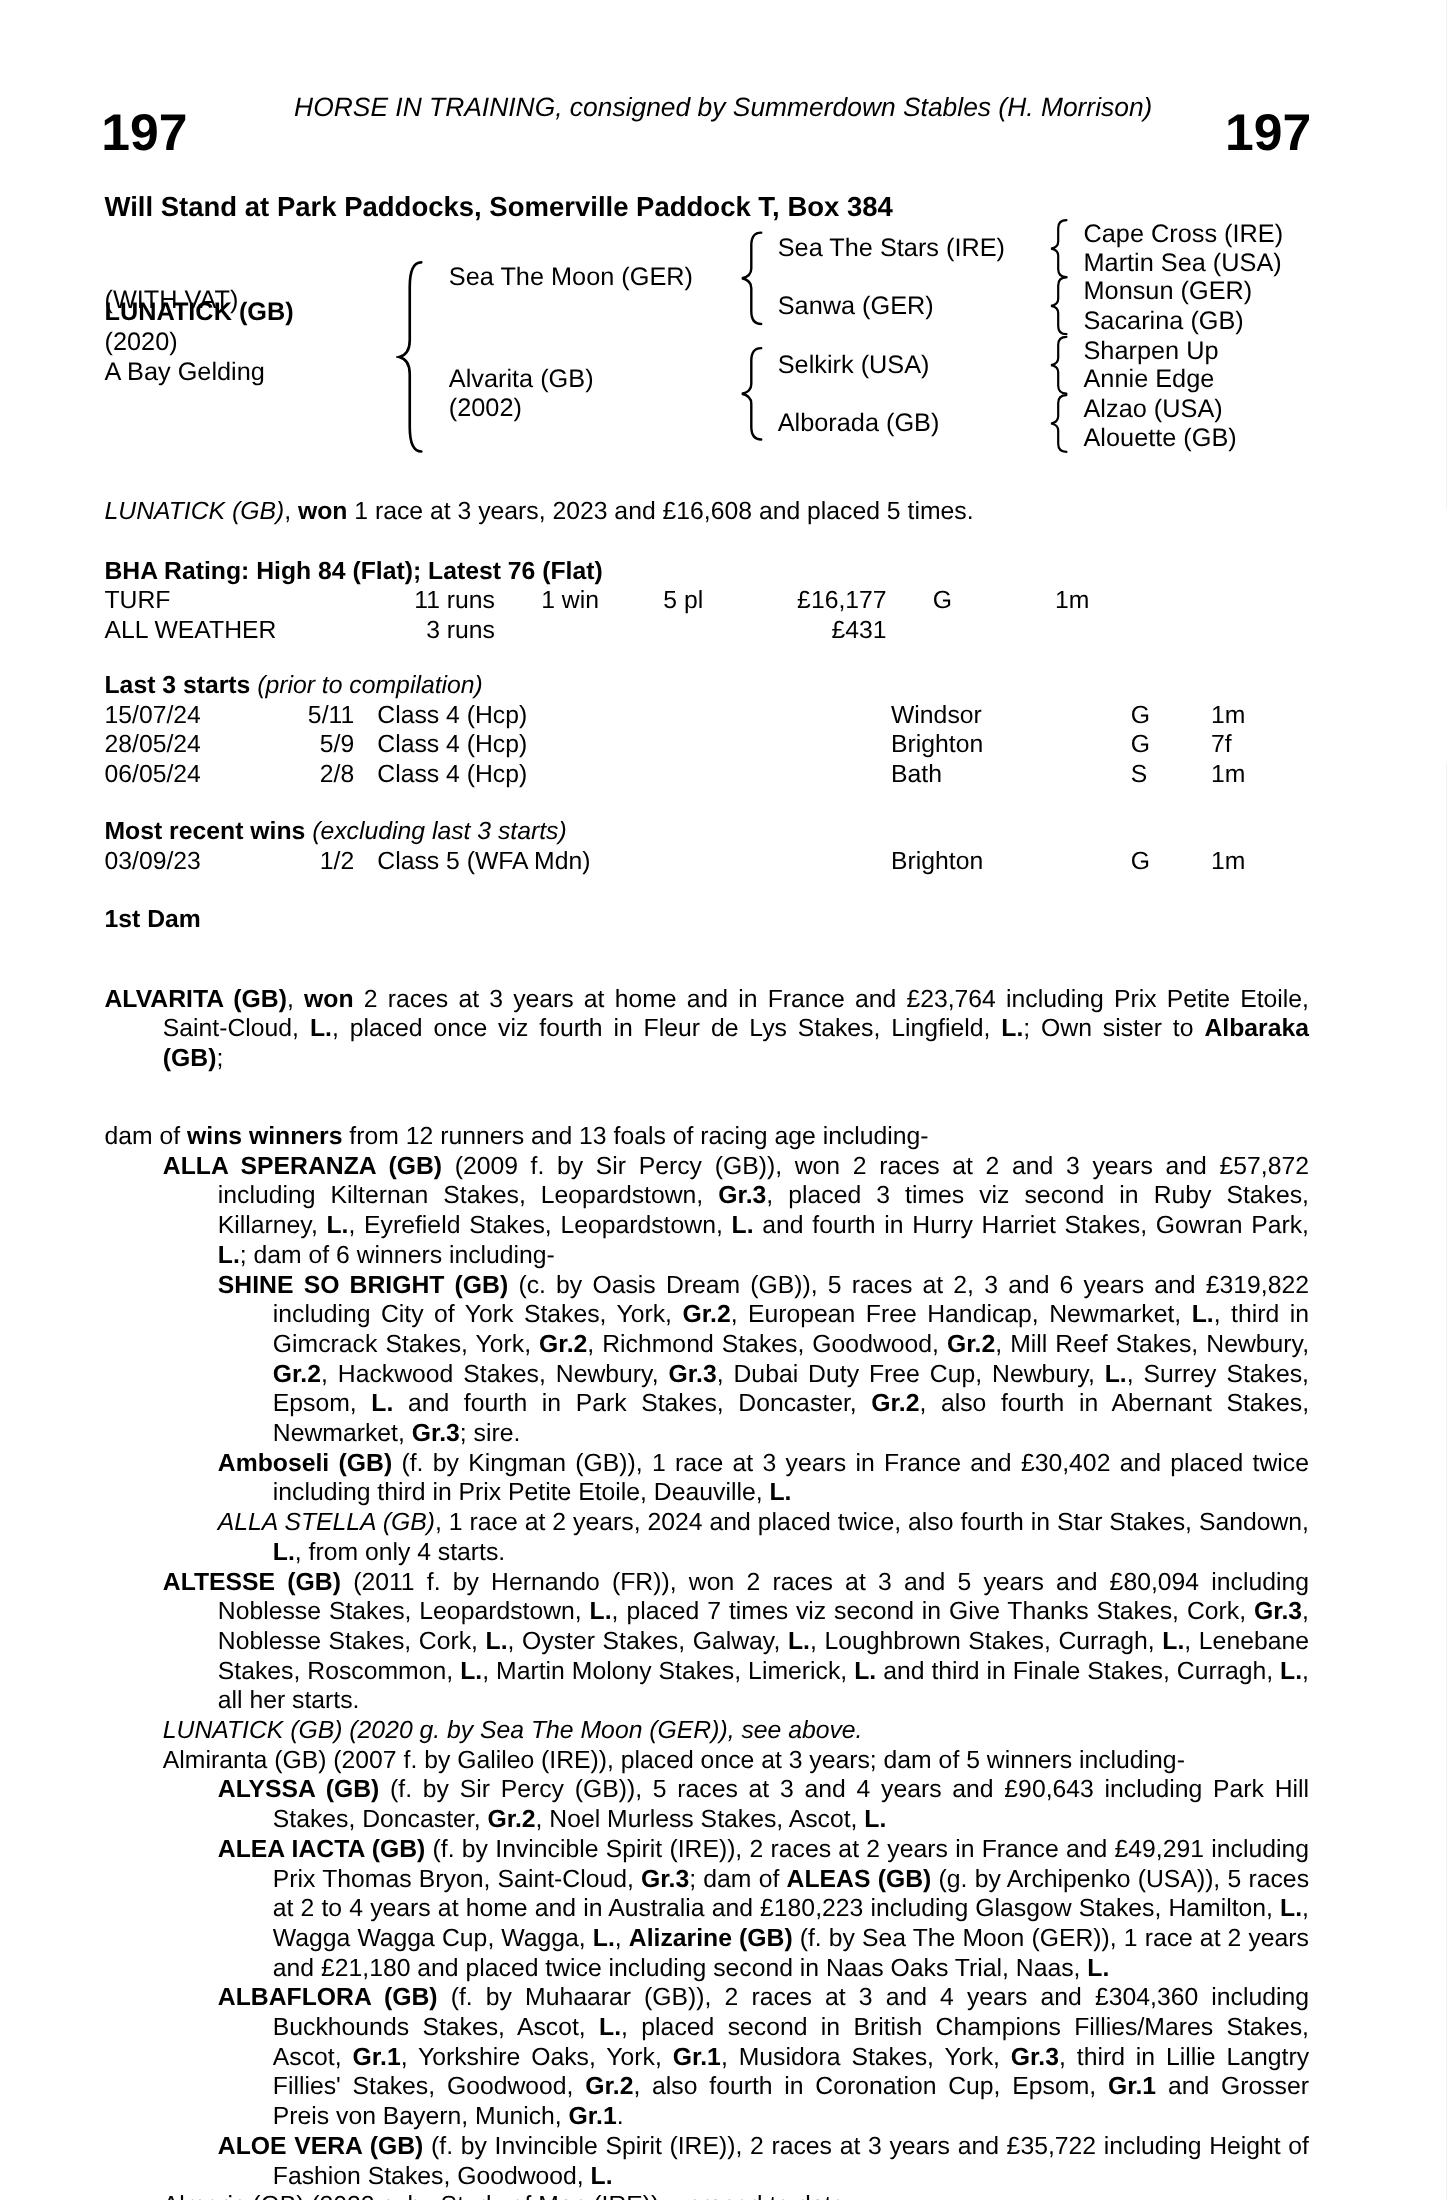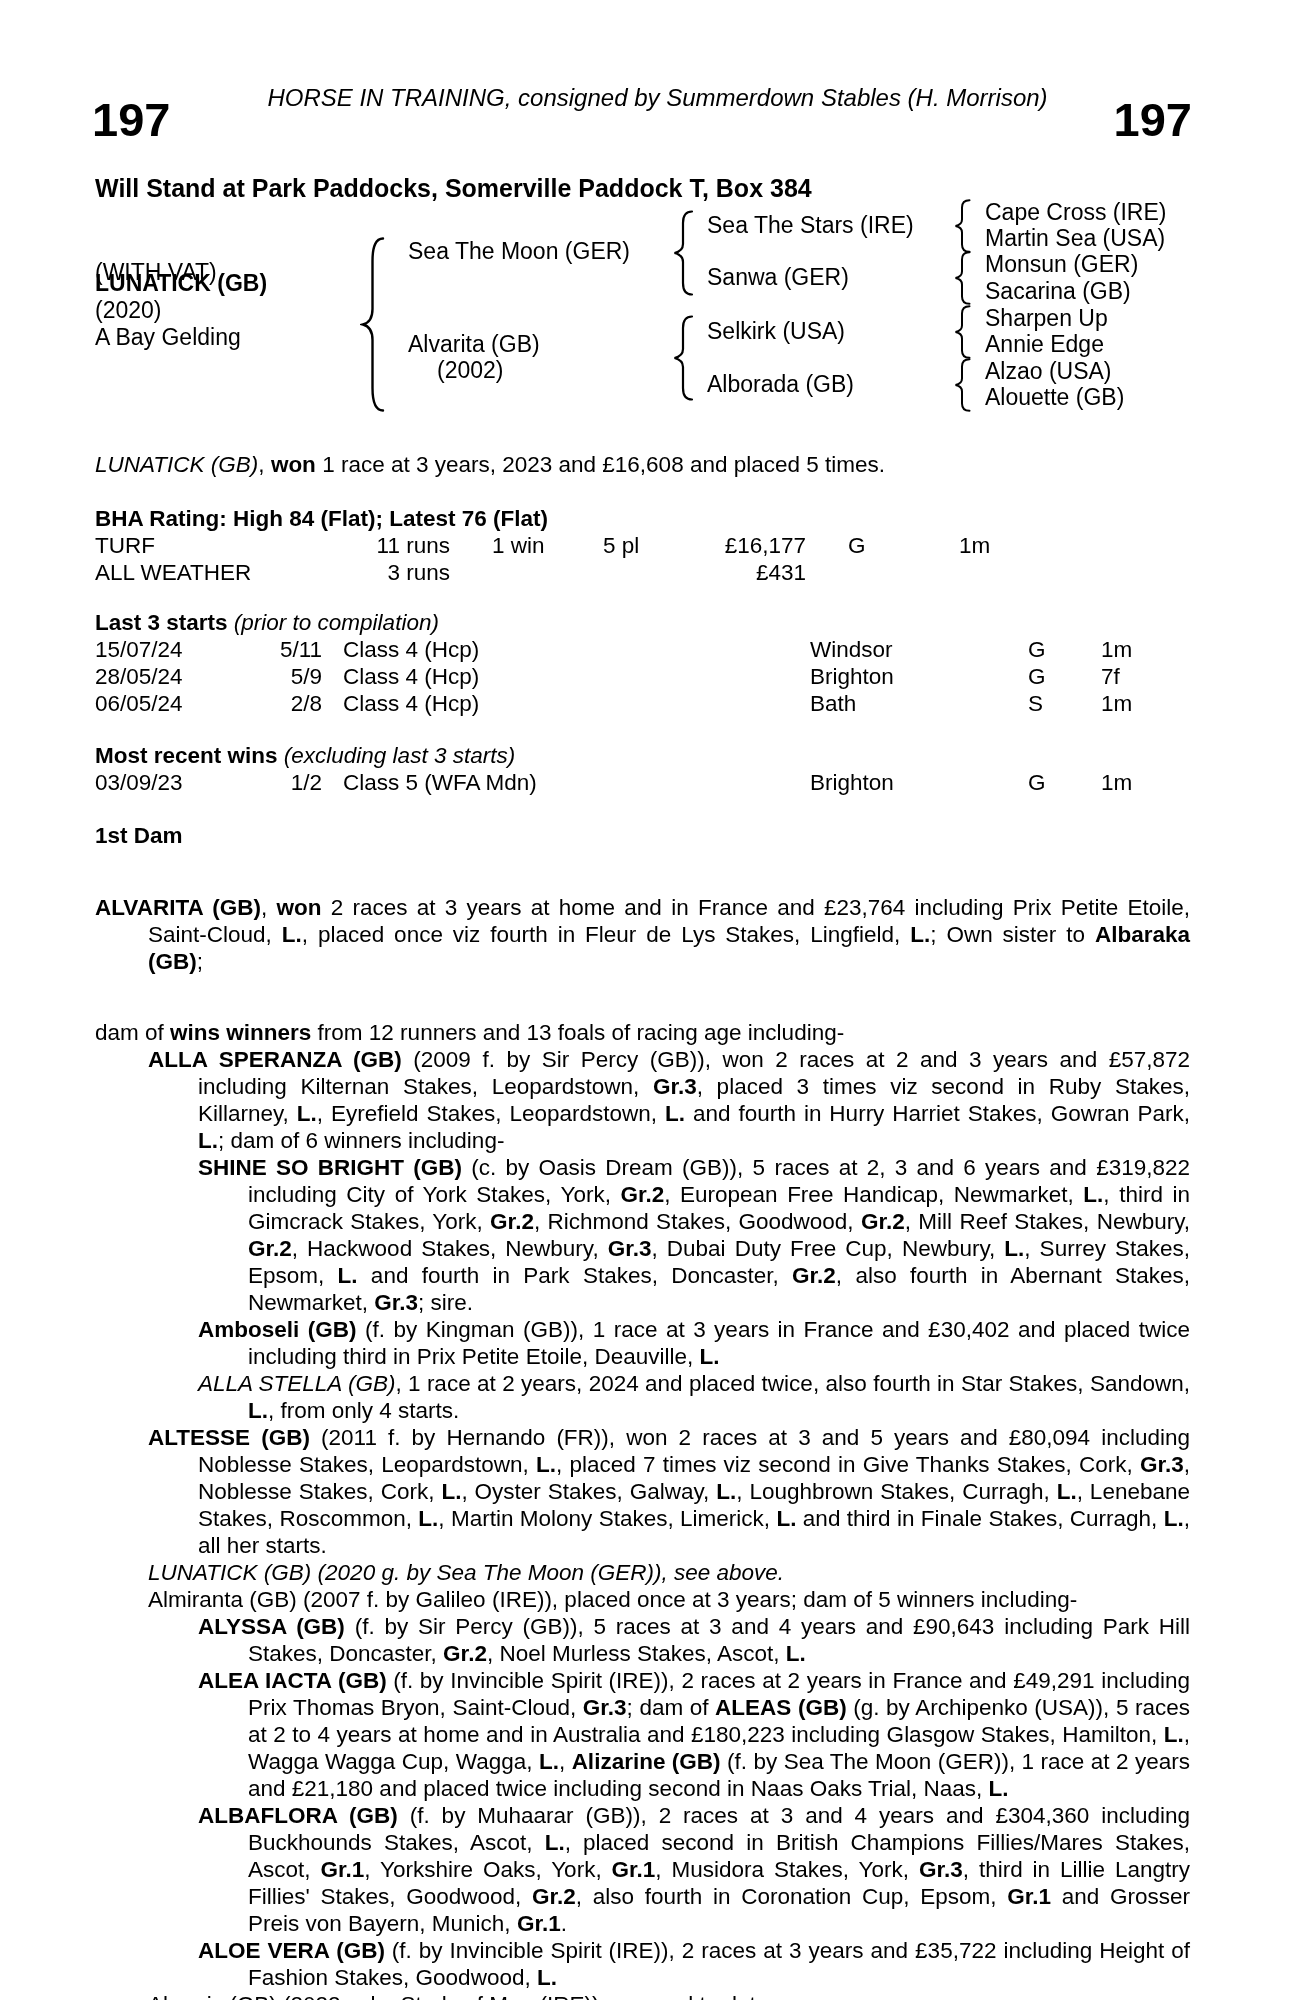--- a/index.html
+++ b/index.html
@@ -65,21 +65,21 @@
   <div class="abs ped" style="left:95px;top:325px;">A Bay Gelding</div>
 
   <div class="abs brace" style="left:360px;top:237px;">
     <svg width="26" height="175" viewBox="0 0 26 175">
         <path d="M 23 1.5 Q 12.5 1.5 12.5 24 L 12.5 72 Q 12.5 85 3 87.5 Q 12.5 90 12.5 103 L 12.5 151 Q 12.5 173.5 23 173.5" fill="none" stroke="#000" stroke-width="2.4" stroke-linecap="round"></path>
       </svg>
   </div>
 
   <div class="abs ped" style="left:408px;top:239px;">Sea The Moon (GER)</div>
   <div class="abs ped" style="left:408px;top:332px;">Alvarita (GB)</div>
-  <div class="abs ped" style="left:408px;top:358px;margin-left:29px;">(2002)</div>
+  <div class="abs ped" style="left:408px;top:358px;">(2002)</div>
 
   <div class="abs brace" style="left:672px;top:210px;">
     <svg width="23" height="86" viewBox="0 0 23 86">
         <path d="M 20 1.5 Q 11 1.5 11 13 L 11 34 Q 11 41 2.5 43 Q 11 45 11 52 L 11 73 Q 11 84.5 20 84.5" fill="none" stroke="#000" stroke-width="2.2" stroke-linecap="round"></path>
       </svg>
   </div>
   <div class="abs brace" style="left:672px;top:315px;">
     <svg width="23" height="86" viewBox="0 0 23 86">
         <path d="M 20 1.5 Q 11 1.5 11 13 L 11 34 Q 11 41 2.5 43 Q 11 45 11 52 L 11 73 Q 11 84.5 20 84.5" fill="none" stroke="#000" stroke-width="2.2" stroke-linecap="round"></path>
       </svg>

